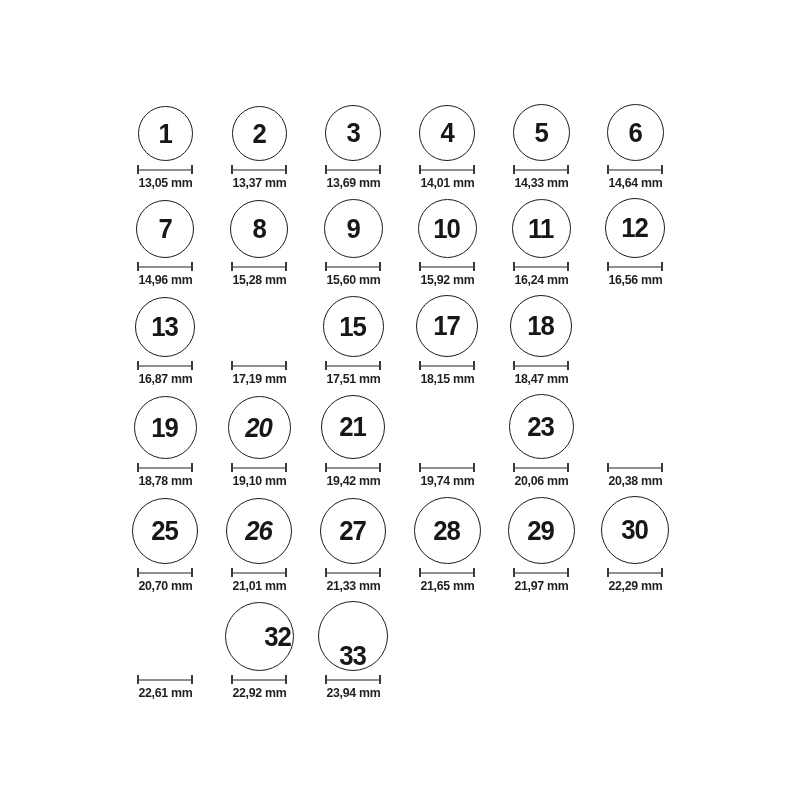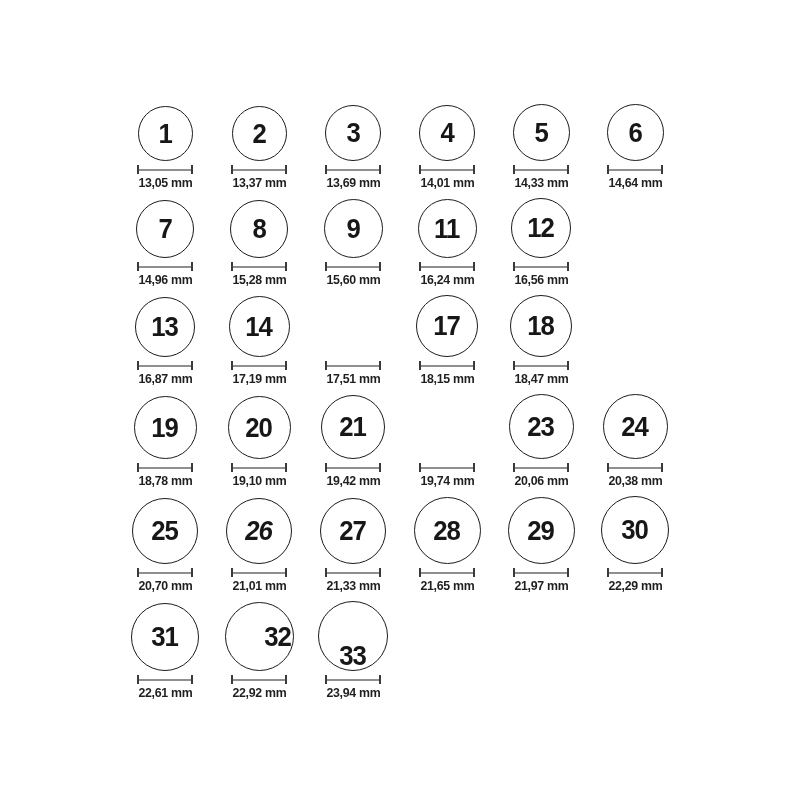--- a/index.html
+++ b/index.html
@@ -153,20 +153,29 @@
         <div class="circle" style="width: 59px; height: 59px;">
           <span class="num">9</span>
         </div>
         <div class="measure">
           <div class="bar"></div>
         </div>
         <div class="label">15,60 mm</div>
       </div>
       <div class="cell">
         <div class="circle" style="width: 59px; height: 59px;">
+          <span class="num">10</span>
+        </div>
+        <div class="measure">
+          <div class="bar"></div>
+        </div>
+        <div class="label">15,92 mm</div>
+      </div>
+      <div class="cell">
+        <div class="circle" style="width: 59px; height: 59px;">
           <span class="num">11</span>
         </div>
         <div class="measure">
           <div class="bar"></div>
         </div>
         <div class="label">16,24 mm</div>
       </div>
       <div class="cell">
         <div class="circle" style="width: 60px; height: 60px;">
           <span class="num">12</span>
@@ -181,29 +190,29 @@
       <div class="cell">
         <div class="circle" style="width: 60px; height: 60px;">
           <span class="num">13</span>
         </div>
         <div class="measure">
           <div class="bar"></div>
         </div>
         <div class="label">16,87 mm</div>
       </div>
       <div class="cell">
+        <div class="measure">
+          <div class="bar"></div>
+        </div>
+        <div class="label">17,19 mm</div>
+      </div>
+      <div class="cell">
         <div class="circle" style="width: 61px; height: 61px;">
-          <span class="num">14</span>
-        </div>
-        <div class="measure">
-          <div class="bar"></div>
-        </div>
-        <div class="label">17,19 mm</div>
-      </div>
-      <div class="cell">
+          <span class="num">15</span>
+        </div>
         <div class="measure">
           <div class="bar"></div>
         </div>
         <div class="label">17,51 mm</div>
       </div>
       <div class="cell">
         <div class="circle" style="width: 62px; height: 62px;">
           <span class="num">17</span>
         </div>
         <div class="measure">
@@ -225,21 +234,21 @@
       <div class="cell">
         <div class="circle" style="width: 63px; height: 63px;">
           <span class="num">19</span>
         </div>
         <div class="measure">
           <div class="bar"></div>
         </div>
         <div class="label">18,78 mm</div>
       </div>
       <div class="cell">
-        <div class="circle" style="width: 63px; height: 63px;">
+        <div class="circle" style="width: 63px; height: 63px; font-style: italic;">
           <span class="num">20</span>
         </div>
         <div class="measure">
           <div class="bar"></div>
         </div>
         <div class="label">19,10 mm</div>
       </div>
       <div class="cell">
         <div class="circle" style="width: 64px; height: 64px;">
           <span class="num">21</span>
@@ -258,23 +267,20 @@
       <div class="cell">
         <div class="circle" style="width: 65px; height: 65px;">
           <span class="num">23</span>
         </div>
         <div class="measure">
           <div class="bar"></div>
         </div>
         <div class="label">20,06 mm</div>
       </div>
       <div class="cell">
-        <div class="circle" style="width: 65px; height: 65px;">
-          <span class="num">24</span>
-        </div>
         <div class="measure">
           <div class="bar"></div>
         </div>
         <div class="label">20,38 mm</div>
       </div>
     </div>
     <div class="row">
       <div class="cell">
         <div class="circle" style="width: 66px; height: 66px;">
           <span class="num">25</span>
@@ -325,23 +331,20 @@
           <span class="num">30</span>
         </div>
         <div class="measure">
           <div class="bar"></div>
         </div>
         <div class="label">22,29 mm</div>
       </div>
     </div>
     <div class="row">
       <div class="cell">
-        <div class="circle" style="width: 68px; height: 68px;">
-          <span class="num">31</span>
-        </div>
         <div class="measure">
           <div class="bar"></div>
         </div>
         <div class="label">22,61 mm</div>
       </div>
       <div class="cell">
         <div class="circle" style="width: 69px; height: 69px; justify-content: flex-end;">
           <span class="num">32</span>
         </div>
         <div class="measure">

